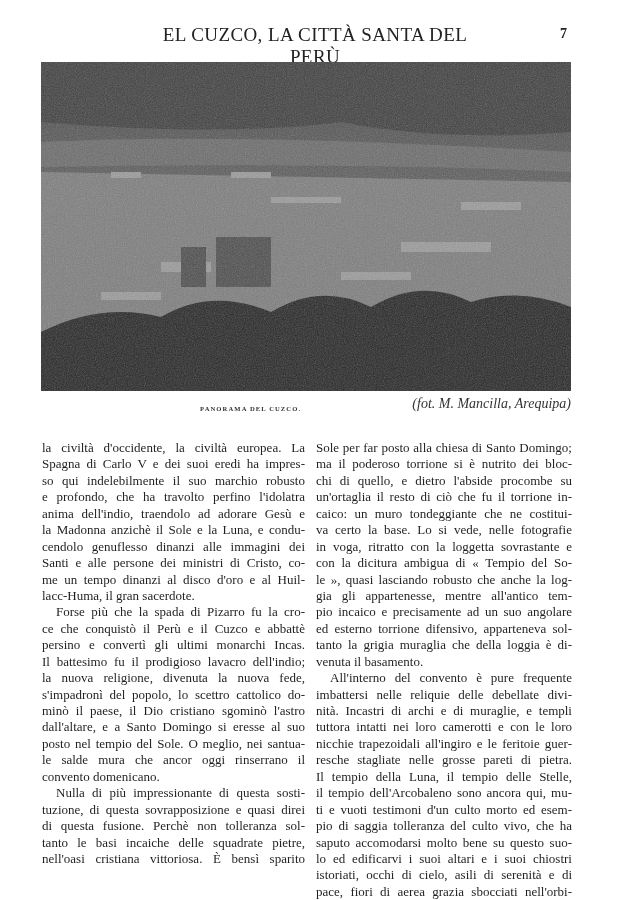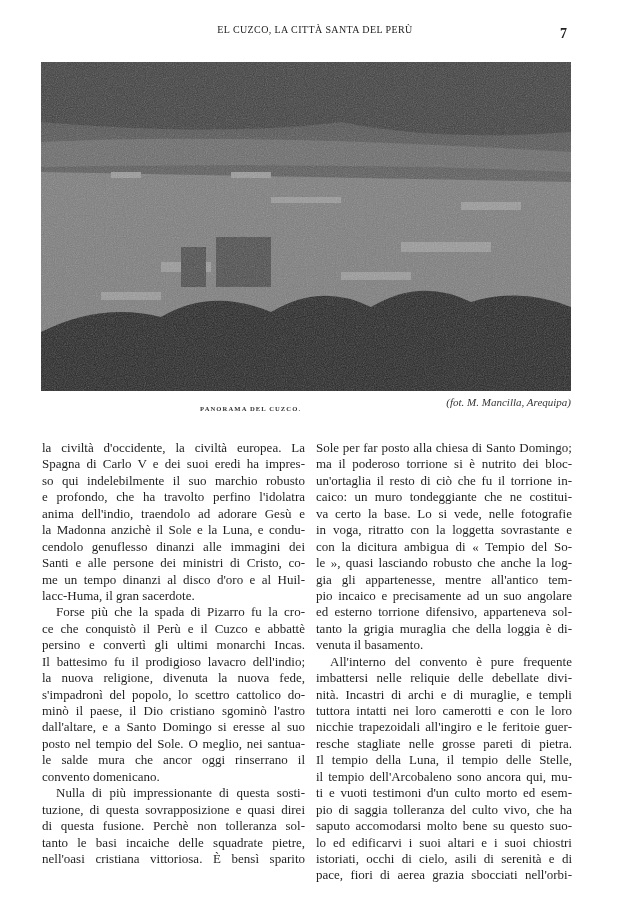--- a/index.html
+++ b/index.html
@@ -6,35 +6,35 @@
     body {
       width: 636px; height: 900px; position: relative; overflow: hidden;
       font-family: "DejaVu Serif", "Liberation Serif", serif;
       color: #1c1c1c;
     }
     .running-head {
       position: absolute; left: 0; top: 24px; width: 636px; height: 20px;
     }
     .running-title {
       position: absolute; left: 150px; top: 0; width: 330px; text-align: center;
-      font-family: "Liberation Serif", serif; font-size: 10px; letter-spacing: 0.4px;
+      font-family: "Liberation Serif", serif; font-size: 19px; letter-spacing: 0.4px;
       color: #222;
     }
     .page-number {
       position: absolute; left: 560px; top: 2px;
       font-family: "Liberation Serif", serif; font-size: 14px; font-weight: bold; color: #222;
     }
     .photo {
       position: absolute; left: 41px; top: 62px; width: 530px; height: 329px;
       overflow: hidden; background: #3a3a3a;
     }
     .photo svg { display: block; width: 100%; height: 100%; }
     .photo-credit {
       position: absolute; left: 400px; top: 396px; width: 171px; text-align: right;
-      font-family: "Liberation Serif", serif; font-style: italic; font-size: 11px; color: #333;
+      font-family: "Liberation Serif", serif; font-style: italic; font-size: 14px; color: #333;
     }
     .photo-caption {
       position: absolute; left: 200px; top: 405px; width: 260px;
       font-family: "Liberation Serif", serif; font-size: 6.6px; letter-spacing: 1.1px;
       color: #333; font-weight: bold;
     }
     .column {
       position: absolute; top: 440px;
       font-family: "Liberation Serif", serif; font-size: 13px; line-height: 16.45px;
       color: #1f1f1f;
@@ -121,20 +121,21 @@
     <span class="line last">convento domenicano.</span>
     <span class="line indent">Nulla di più impressionante di questa sosti-</span>
     <span class="line">tuzione, di questa sovrapposizione e quasi direi</span>
     <span class="line">di questa fusione. Perchè non tolleranza sol-</span>
     <span class="line">tanto le basi incaiche delle squadrate pietre,</span>
     <span class="line">nell'oasi cristiana vittoriosa. È bensì sparito</span>
   </div>
 <div class="column col-right" id="col-right">
     <span class="line">Sole per far posto alla chiesa di Santo Domingo;</span>
     <span class="line">ma il poderoso torrione si è nutrito dei bloc-</span>
+    <span class="line">chi di quello, e dietro l'abside procombe su</span>
     <span class="line">un'ortaglia il resto di ciò che fu il torrione in-</span>
     <span class="line">caico: un muro tondeggiante che ne costitui-</span>
     <span class="line">va certo la base. Lo si vede, nelle fotografie</span>
     <span class="line">in voga, ritratto con la loggetta sovrastante e</span>
     <span class="line">con la dicitura ambigua di « Tempio del So-</span>
     <span class="line">le », quasi lasciando robusto che anche la log-</span>
     <span class="line">gia gli appartenesse, mentre all'antico tem-</span>
     <span class="line">pio incaico e precisamente ad un suo angolare</span>
     <span class="line">ed esterno torrione difensivo, apparteneva sol-</span>
     <span class="line">tanto la grigia muraglia che della loggia è di-</span>

